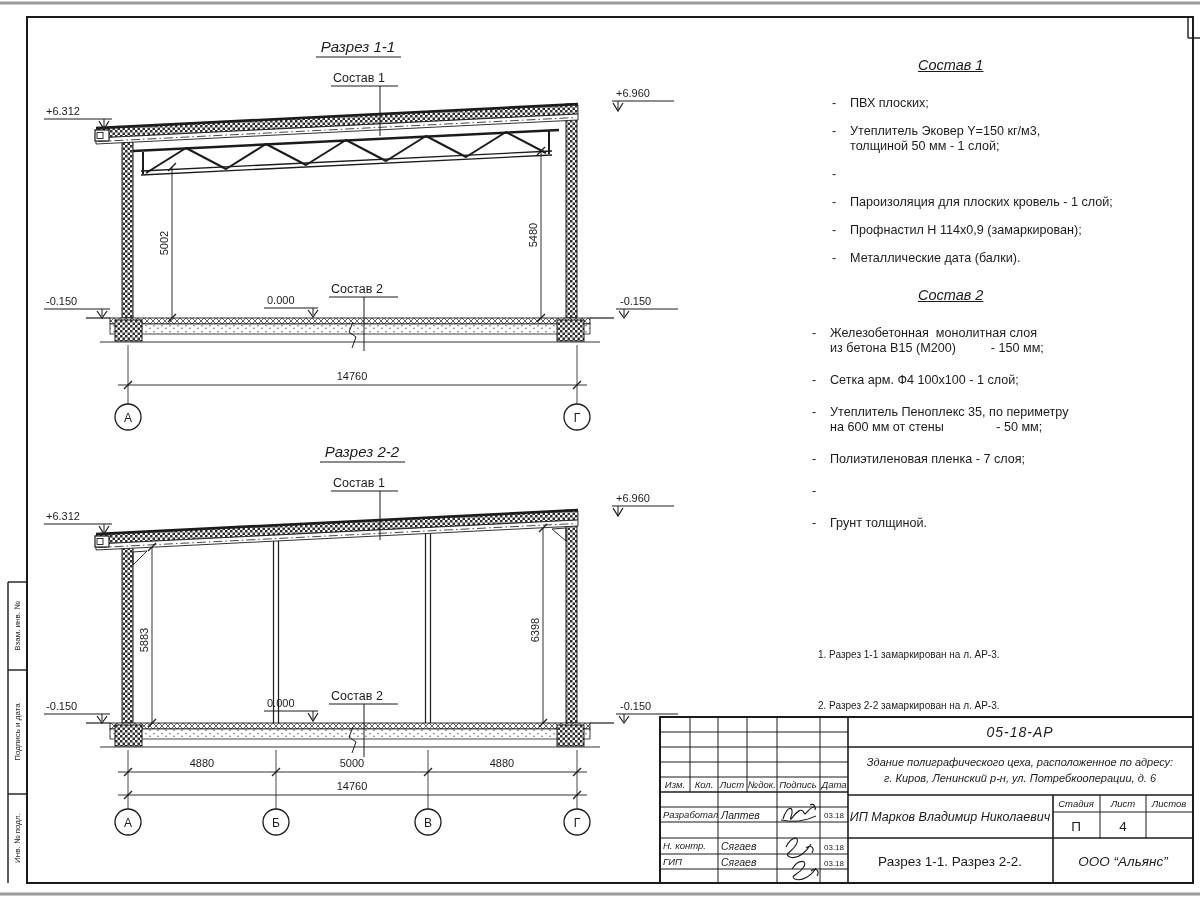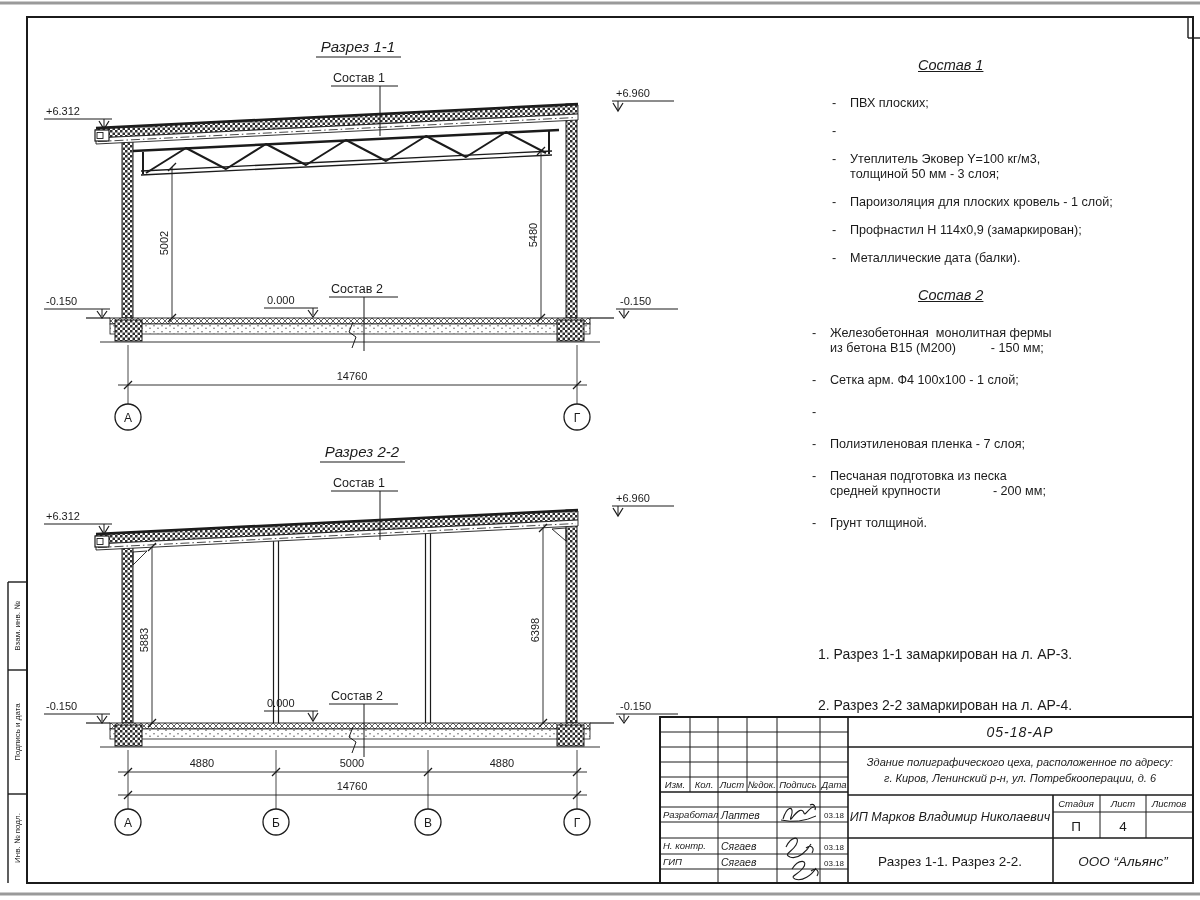--- a/index.html
+++ b/index.html
@@ -20,21 +20,21 @@
   .tbd{font-size:11px;font-style:italic;}
   .tbt{font-size:13.5px;}
   .tbc{font-size:12.5px;font-style:italic;}
   .tbn{font-size:13.5px;font-style:italic;}
   .sostav-title{position:absolute;font-size:14.5px;font-style:italic;text-decoration:underline;font-weight:500;}
   .list{position:absolute;}
   .li{display:flex;margin:0 0 13px 0;font-size:12.6px;line-height:15px;}
   .list2 .li{margin-bottom:17px;}
   .li .dash{width:18px;flex:none;}
   .li .lines span{display:block;white-space:pre;}
-  .notes{position:absolute;font-size:14px;line-height:17px;white-space:pre;}
+  .notes{position:absolute;font-size:10px;line-height:17px;white-space:pre;}
 </style>
 </head>
 <body>
 
 <div class="sheet">
 
 <svg width="1200" height="900" viewBox="0 0 1200 900">
   <defs>
     <pattern id="pcheck" width="5" height="5" patternUnits="userSpaceOnUse">
       <rect width="5" height="5" fill="#ffffff"></rect>
@@ -360,27 +360,27 @@
 
 <div class="list" style="left:832px;top:96px;width:360px;">
   <div class="li">
         <span class="dash">-</span>
         <div class="lines">
           <span>ПВХ плоских;</span>
         </div>
       </div>
   <div class="li">
         <span class="dash">-</span>
-      </div>
-  <div class="li">
-        <span class="dash">-</span>
-        <div class="lines">
-          <span>Утеплитель Эковер Y=100 кг/м3,</span>
-          <span>толщиной 50 мм - 3 слоя;</span>
-        </div>
+        <div class="lines">
+          <span>Утеплитель Эковер Y=150 кг/м3,</span>
+          <span>толщиной 50 мм - 1 слой;</span>
+        </div>
+      </div>
+  <div class="li">
+        <span class="dash">-</span>
       </div>
   <div class="li">
         <span class="dash">-</span>
         <div class="lines">
           <span>Пароизоляция для плоских кровель - 1 слой;</span>
         </div>
       </div>
   <div class="li">
         <span class="dash">-</span>
         <div class="lines">
@@ -394,52 +394,52 @@
         </div>
       </div>
 </div>
 
 <div class="sostav-title" style="left:918px;top:287px;">Состав 2</div>
 
 <div class="list list2" style="left:812px;top:326px;width:380px;">
   <div class="li">
         <span class="dash">-</span>
         <div class="lines">
-          <span>Железобетонная  монолитная фермы</span>
+          <span>Железобетонная  монолитная слоя</span>
           <span>из бетона В15 (М200)          - 150 мм;</span>
         </div>
       </div>
   <div class="li">
         <span class="dash">-</span>
         <div class="lines">
           <span>Сетка арм. Ф4 100х100 - 1 слой;</span>
         </div>
       </div>
   <div class="li">
         <span class="dash">-</span>
+        <div class="lines">
+          <span>Утеплитель Пеноплекс 35, по периметру</span>
+          <span>на 600 мм от стены               - 50 мм;</span>
+        </div>
       </div>
   <div class="li">
         <span class="dash">-</span>
         <div class="lines">
           <span>Полиэтиленовая пленка - 7 слоя;</span>
         </div>
       </div>
   <div class="li">
         <span class="dash">-</span>
-        <div class="lines">
-          <span>Песчаная подготовка из песка</span>
-          <span>средней крупности               - 200 мм;</span>
-        </div>
       </div>
   <div class="li">
         <span class="dash">-</span>
         <div class="lines">
           <span>Грунт толщиной.</span>
         </div>
       </div>
 </div>
 
 <div class="notes" style="left:818px;top:612px;">
   <div>1. Разрез 1-1 замаркирован на л. АР-3.</div>
-  <div>2. Разрез 2-2 замаркирован на л. АР-4.</div>
+  <div>2. Разрез 2-2 замаркирован на л. АР-3.</div>
 </div>
 
 </div>
 
 </body></html>

